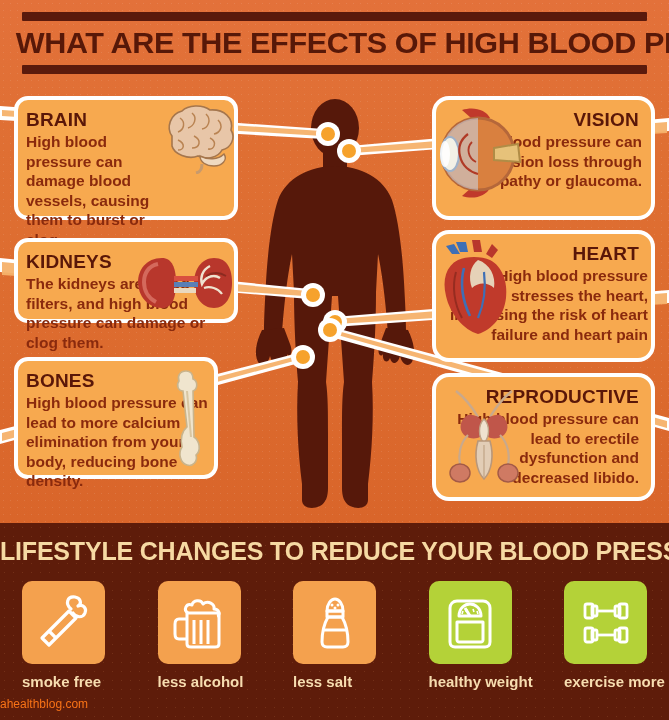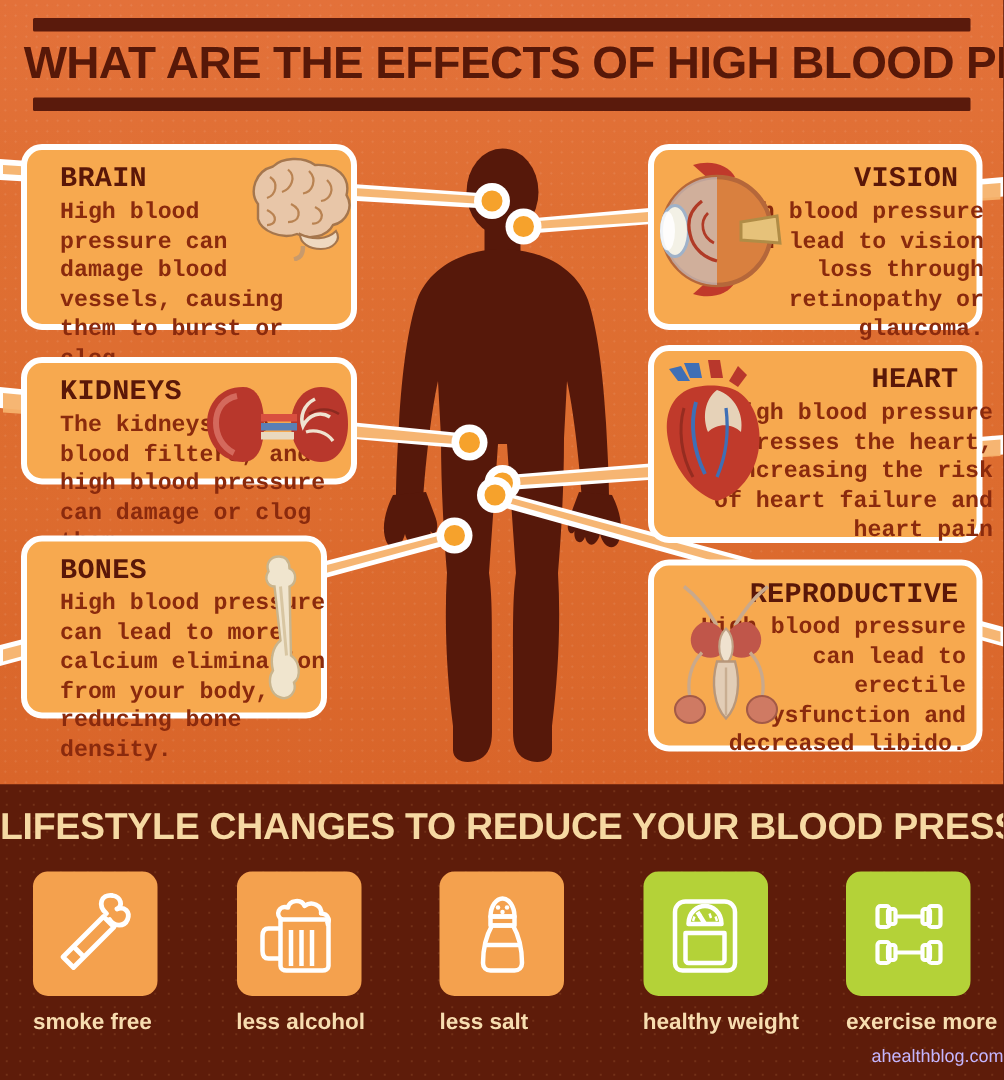--- a/index.html
+++ b/index.html
@@ -47,33 +47,32 @@
 
   
   .links { position:absolute; left:0; top:0; width:669px; height:523px; }
 
   
   .card {
     position:absolute;
     background:#f7a94f;
     border:4px solid #ffffff;
     border-radius:14px;
-    padding:8px 12px 10px 22px;
+    padding:8px 12px 10px 8px;
     color:#6e1d0b;
-    font-family:Liberation Mono, monospace;
   }
   .card .label {
     font-size:19px; font-weight:bold; letter-spacing:.2px;
     color:#5a1708; line-height:23px; margin-bottom:1px;
   }
   .card .body {
     font-size:15.5px; line-height:19.5px; font-weight:bold;
     color:#8a2a0d;
   }
-  .card.right { text-align:right; }
+  .card.right { text-align:right;border-radius:17px; }
   .card .organ { position:absolute; }
 
   
   #card-brain  { left:14px;  top:96px;  width:224px; height:124px; }
   #card-kidney { left:14px;  top:238px; width:224px; height:85px; }
   #card-bones  { left:14px;  top:357px; width:204px; height:122px; }
   #card-vision { left:432px; top:96px;  width:223px; height:124px; }
   #card-heart  { left:432px; top:230px; width:223px; height:132px; }
   #card-repro  { left:432px; top:373px; width:223px; height:128px; }
 
@@ -109,21 +108,21 @@
   .tile .box {
     width:83px; height:83px; border-radius:10px;
     display:flex; align-items:center; justify-content:center;
   }
   .tile .cap {
     margin-top:9px; font-size:15px; font-weight:bold;
     color:#f7ddb0; white-space:nowrap;
   }
   .credit {
     position:absolute; left:0; right:0; bottom:9px;
-    text-align:right; color:#c4b5fd; font-size:12px;
+    text-align:left; color:#f97316; font-size:12px;
   }
 </style>
 </head>
 <body>
 
 <div id="stage">
 
   <div class="top-sec">
     <div class="dots"></div>
 

